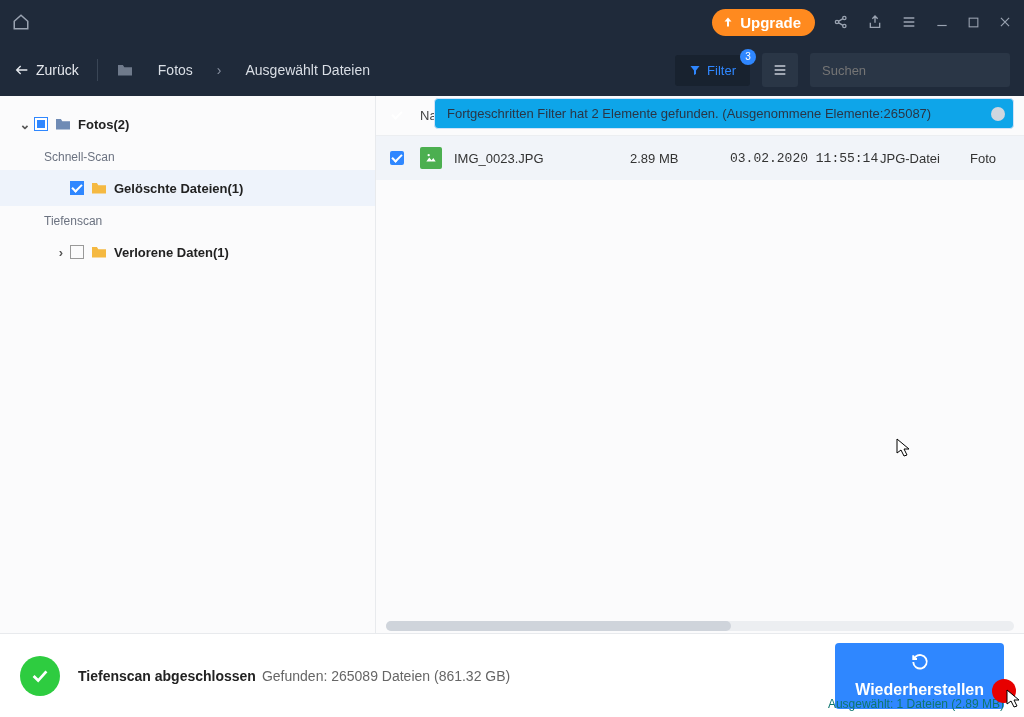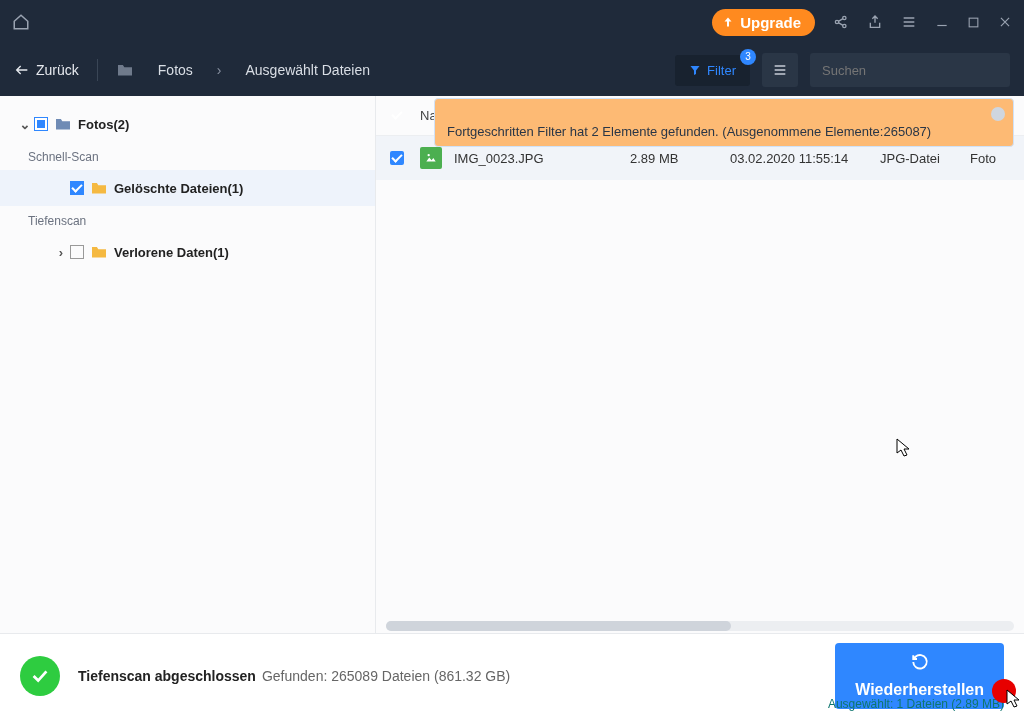--- a/index.html
+++ b/index.html
@@ -32,32 +32,32 @@
 .tree-row.bold { font-weight: 700; }
 .tree-row.active { background: #eef3fb; }
 .tree-row .indent { display: inline-block; }
 .tree-row .chev { width: 18px; display: inline-flex; justify-content: center; color: #555; }
 .tree-row .cb { width: 14px; height: 14px; margin-right: 6px; border: 1px solid #999; position: relative; }
 .tree-row .cb.checked { background: #2f87ff; border-color: #2f87ff; }
 .tree-row .cb.checked::after { content: ""; position: absolute; left: 3px; top: 0px; width: 4px; height: 8px; border: solid #fff; border-width: 0 2px 2px 0; transform: rotate(45deg); }
 .tree-row .cb.partial { background: #fff; border-color: #2f87ff; }
 .tree-row .cb.partial::after { content: ""; position: absolute; left: 2px; top: 2px; width: 8px; height: 8px; background: #2f87ff; }
 .folder-blue, .folder-yellow { width: 18px; height: 14px; margin-right: 6px; }
-.section-label { padding: 8px 10px 6px 28px; font-size: 12px; color: #6b7280; }
+.section-label { padding: 8px 10px 6px 44px; font-size: 12px; color: #6b7280; }
 
 .content { flex: 1; position: relative; background: #fbfbfc; }
 .header-row { height: 40px; display: flex; align-items: center; padding: 0 14px; font-size: 13px; color: #444; border-bottom: 1px solid #eceef1; }
 .col-cb { width: 30px; }
 .col-name { flex: 1.3; }
 .col-size { width: 100px; }
-.col-date { width: 150px; }
+.col-date { width: 150px; font-family: Liberation Mono, monospace; }
 .col-type { width: 90px; }
 .col-path { width: 40px; }
 
-.info-banner { position: absolute; left: 58px; right: 10px; top: 2px; background: #fdba74; border: 1px solid #d0e2f8; border-radius: 4px; padding: 25px 30px 7px 12px; font-size: 13px; color: #2a3646; z-index: 5; }
+.info-banner { position: absolute; left: 58px; right: 10px; top: 2px; background: #0ea5e9; border: 1px solid #d0e2f8; border-radius: 4px; padding: 7px 30px 7px 12px; font-size: 13px; color: #2a3646; z-index: 5; }
 .info-close { position: absolute; right: 8px; top: 8px; width: 14px; height: 14px; border-radius: 50%; background: #cfd6df; cursor: pointer; }
 
 .data-row { height: 44px; display: flex; align-items: center; padding: 0 14px; font-size: 13px; color: #333; background: #f1f4f9; }
 .row-cb { width: 14px; height: 14px; background: #2f87ff; position: relative; margin-right: 16px; border-radius: 2px; }
 .row-cb::after { content: ""; position: absolute; left: 4px; top: 1px; width: 4px; height: 8px; border: solid #fff; border-width: 0 2px 2px 0; transform: rotate(45deg); }
 .img-thumb { width: 22px; height: 22px; background: #4caf50; border-radius: 2px; margin-right: 12px; display: flex; align-items: center; justify-content: center; }
 
 .hscroll { position: absolute; bottom: 2px; left: 10px; right: 10px; height: 10px; background: #eceef1; border-radius: 5px; }
 .hscroll-thumb { position: absolute; left: 0; top: 0; height: 10px; width: 55%; background: #cfd4db; border-radius: 5px; }
 

